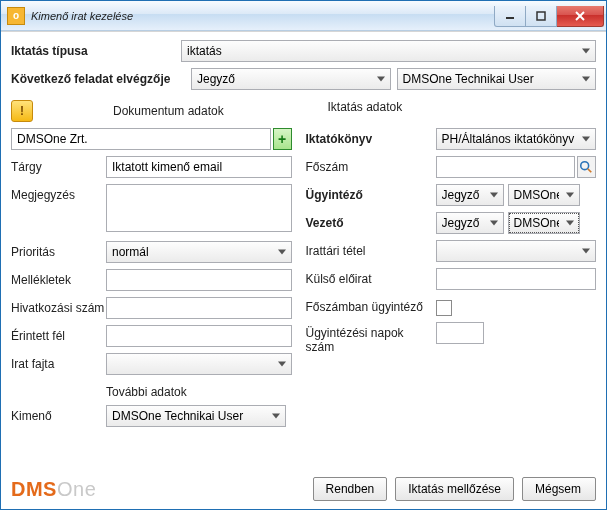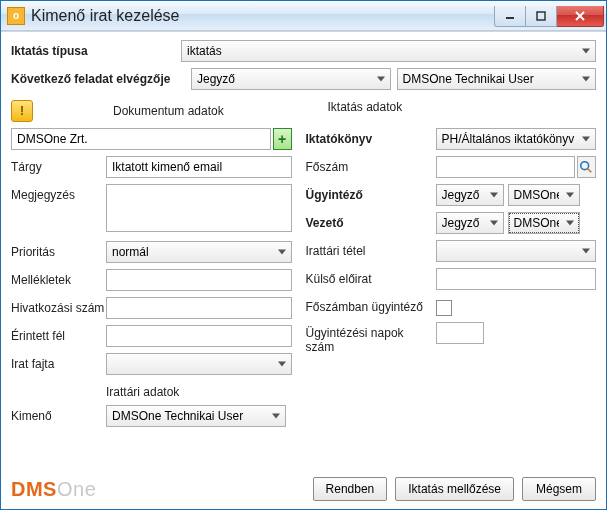--- a/index.html
+++ b/index.html
@@ -32,22 +32,23 @@
   .titlebar .app-icon {
     width: 16px; height: 16px;
     background: #f7b733;
     border: 1px solid #c78a0c;
     display: flex; align-items:center; justify-content:center;
     font-size: 10px; font-weight:bold; color:#fff;
     margin-right: 6px;
   }
   .titlebar .title {
     flex: 1;
-    font-size: 16px;
+    font-size: 11px;
     color: #222;
+    font-style: italic;
   }
   .titlebar .win-buttons {
     display: flex;
     height: 20px;
     margin-right: 2px;
   }
   .titlebar .wbtn {
     width: 30px;
     height: 20px;
     margin-left: 0;
@@ -199,21 +200,21 @@
   }
   .logo .accent { color:#e46a1a; }
   .logo .grey2 { color:#c9c9c9; font-weight:normal; }
   .button {
     border:1px solid #8a8a8a;
     background: linear-gradient(to bottom,#fdfdfd,#e7e7e7);
     padding: 4px 12px;
     font: inherit;
     border-radius:2px;
     min-width: 74px;
-    text-align:center;
+    text-align:left;
   }
   .warn-icon {
     width:20px;height:20px;
     display:inline-flex;align-items:center;justify-content:center;
     background: linear-gradient(to bottom,#ffe27a,#f5b915);
     border:1px solid #c78a0c;
     border-radius:3px;
     margin-right: 80px;
   }
   .warn-icon span{ color:#7a4a00; font-weight:bold; }
@@ -375,21 +376,21 @@
               <div class="checkbox"></div>
             </div>
         </div>
         <div class="frow">
           <div class="lab">Ügyintézési napok szám</div>
           <div class="val"><input class="textbox small-input" value="" style=""></div>
         </div>
       </div>
     </div>
 
-    <div style="margin-top:4px;margin-left:95px">Irattári adatok</div>
+    <div style="margin-top:4px;margin-left:95px">További adatok</div>
     <div class="frow" style="margin-top:6px">
       <div style="width:95px;padding-top:4px">Kimenő</div>
       <div style="width:180px">
           <div class="select-wrap"><input class="select" readonly="" value="DMSOne Technikai User" style=""></div>
         </div>
     </div>
 
     <div class="spacer"></div>
 
     <div class="footer">

